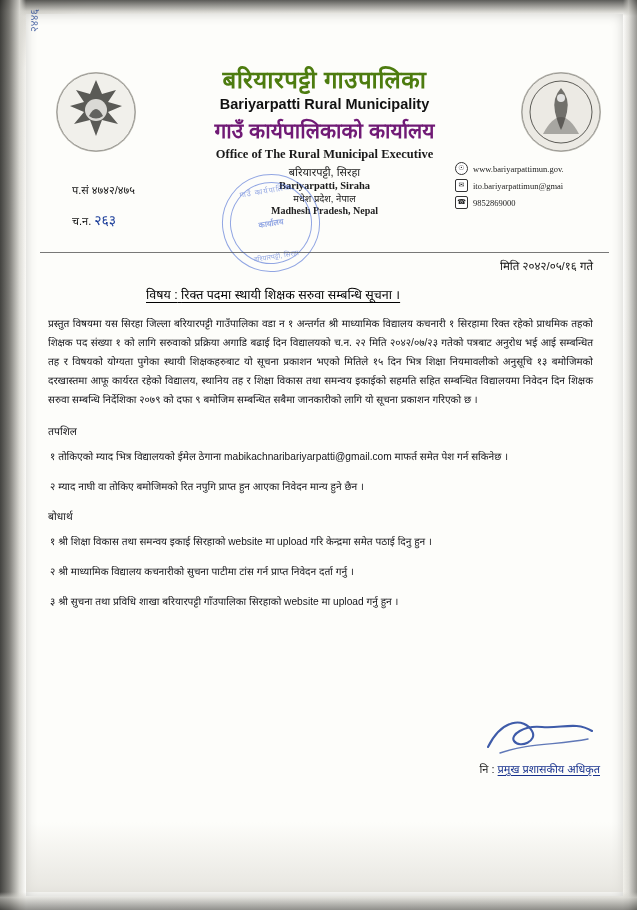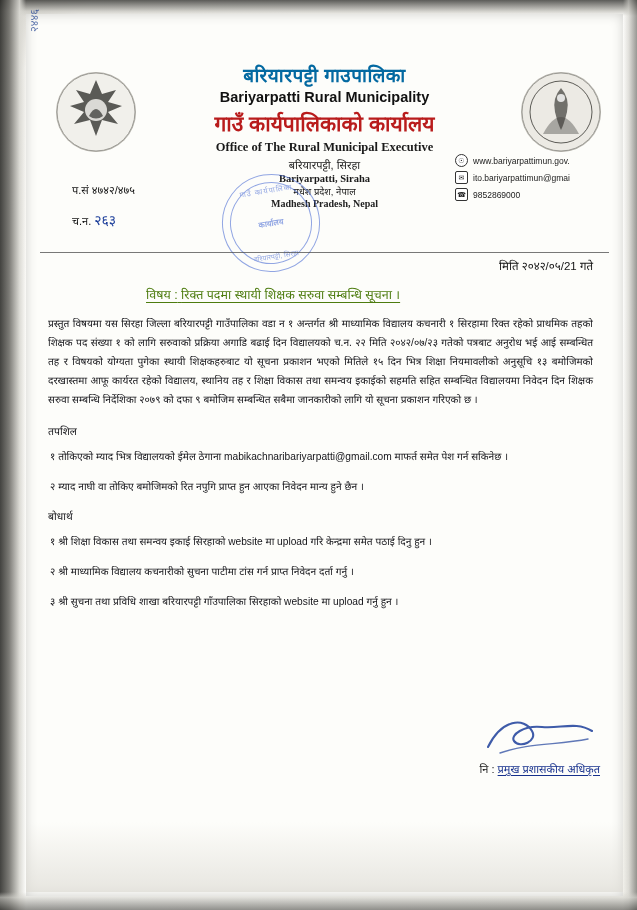--- a/index.html
+++ b/index.html
@@ -41,33 +41,33 @@
     box-shadow:0 0 0 1px #b9b7b0 inset;
     overflow:hidden;
   }
   .emblem-left{left:30px;}
   .emblem-right{right:22px;}
   .emblem svg{position:absolute;inset:0;}
 
   .titleblock{
     position:absolute;left:0;right:0;top:48px;text-align:center;
   }
-  .t-nep1{font-family:"Liberation Sans",sans-serif;font-size:19px;font-weight:bold;letter-spacing:.5px;color:#0369a1;}
+  .t-nep1{font-family:"Liberation Sans",sans-serif;font-size:24px;font-weight:bold;letter-spacing:.5px;color:#4d7c0f;}
   .t-eng1{font-family:"Liberation Sans",sans-serif;font-size:14.5px;font-weight:bold;color:#111;margin-top:1px;}
-  .t-nep2{font-family:"Liberation Sans",sans-serif;font-size:21px;font-weight:bold;margin-top:4px;color:#b91c1c;}
+  .t-nep2{font-family:"Liberation Sans",sans-serif;font-size:21px;font-weight:bold;margin-top:4px;color:#701a75;}
   .t-eng2{font-family:"Liberation Serif",serif;font-size:12.5px;font-weight:bold;margin-top:3px;color:#1a1a1a;}
   .t-nep3{font-family:"Liberation Sans",sans-serif;font-size:11px;margin-top:2px;color:#1a1a1a;}
   .t-eng3{font-family:"Liberation Serif",serif;font-size:10.5px;font-weight:bold;margin-top:1px;color:#1a1a1a;}
   .t-nep4{font-family:"Liberation Sans",sans-serif;font-size:9.5px;margin-top:1px;color:#222;}
   .t-eng4{font-family:"Liberation Serif",serif;font-size:10px;font-weight:bold;margin-top:0px;color:#222;}
 
   
   .contacts{
-    position:absolute;right:18px;top:140px;width:150px;
-    font-family:Liberation Sans, sans-serif;font-size:8.5px;color:#1b1b1b;
+    position:absolute;right:18px;top:148px;width:150px;
+    font-family:Liberation Serif, serif;font-size:8.5px;color:#1b1b1b;
   }
   .crow{display:flex;align-items:center;gap:5px;margin-bottom:4px;}
   .cico{
     width:11px;height:11px;border:1px solid #333;border-radius:2px;
     display:flex;align-items:center;justify-content:center;font-size:7px;line-height:1;
     flex:0 0 auto;color:#222;background:#fff;
   }
   .cico.round{border-radius:50%;}
 
   
@@ -97,21 +97,21 @@
 
   
   .date-line{
     position:absolute;right:30px;top:244px;
     font-family:"Liberation Sans",sans-serif;font-size:11.5px;color:#141414;
   }
 
   
   .subject{
     position:absolute;left:120px;top:272px;
-    font-family:"Liberation Sans",sans-serif;font-size:12.5px;color:#4d7c0f;
+    font-family:"Liberation Sans",sans-serif;font-size:12.5px;color:#000000;
     text-decoration:underline;text-underline-offset:3px;
   }
 
   
   .body{
     position:absolute;left:22px;right:30px;top:300px;
     font-family:"Liberation Sans",sans-serif;
     font-size:10.2px;line-height:19px;color:#15151a;
     text-align:justify;
   }
@@ -208,21 +208,21 @@
         <div class="s1">गाउँ कार्यपालिका</div>
         <div class="s2">कार्यालय</div>
         <div class="s3">बरियारपट्टी, सिरहा</div>
       </div>
 
       <div class="rule"></div>
     </div>
 
     <div class="date-line">
       <span>मिति</span>
-      <span>२०४२/०५/21</span>
+      <span>२०४२/०५/१६</span>
       <span>गते</span>
     </div>
 
     <div class="subject">
       <span>विषय :</span>
       <span>रिक्त पदमा स्थायी शिक्षक सरुवा सम्बन्धि सूचना ।</span>
     </div>
 
     <div class="body">
 

